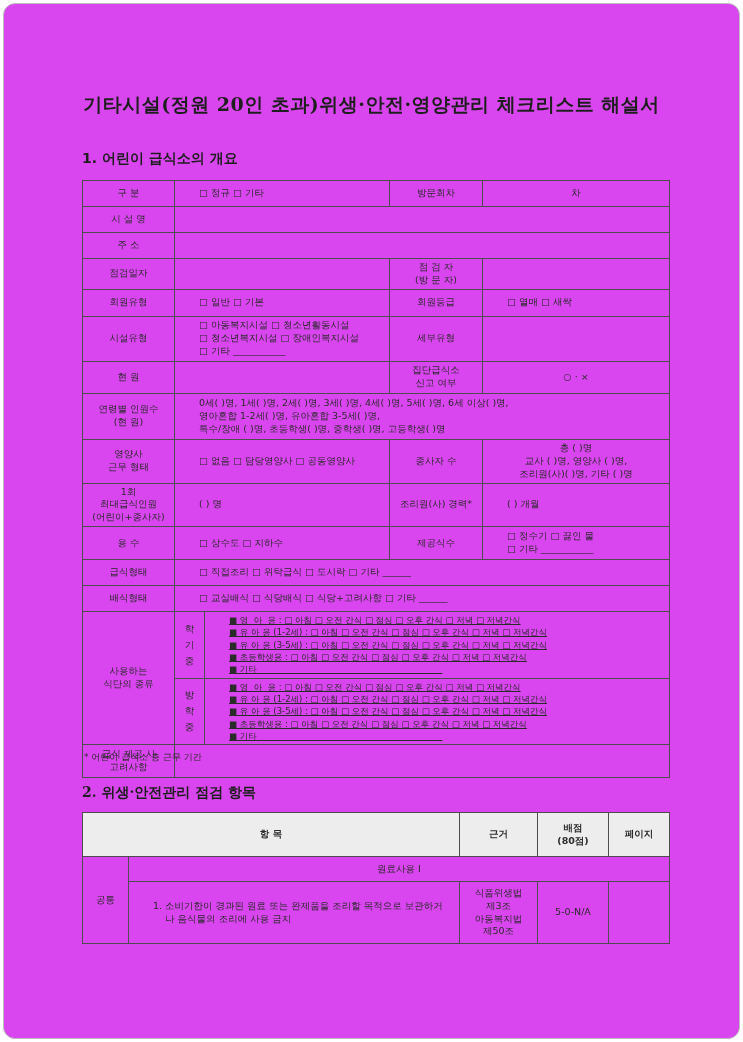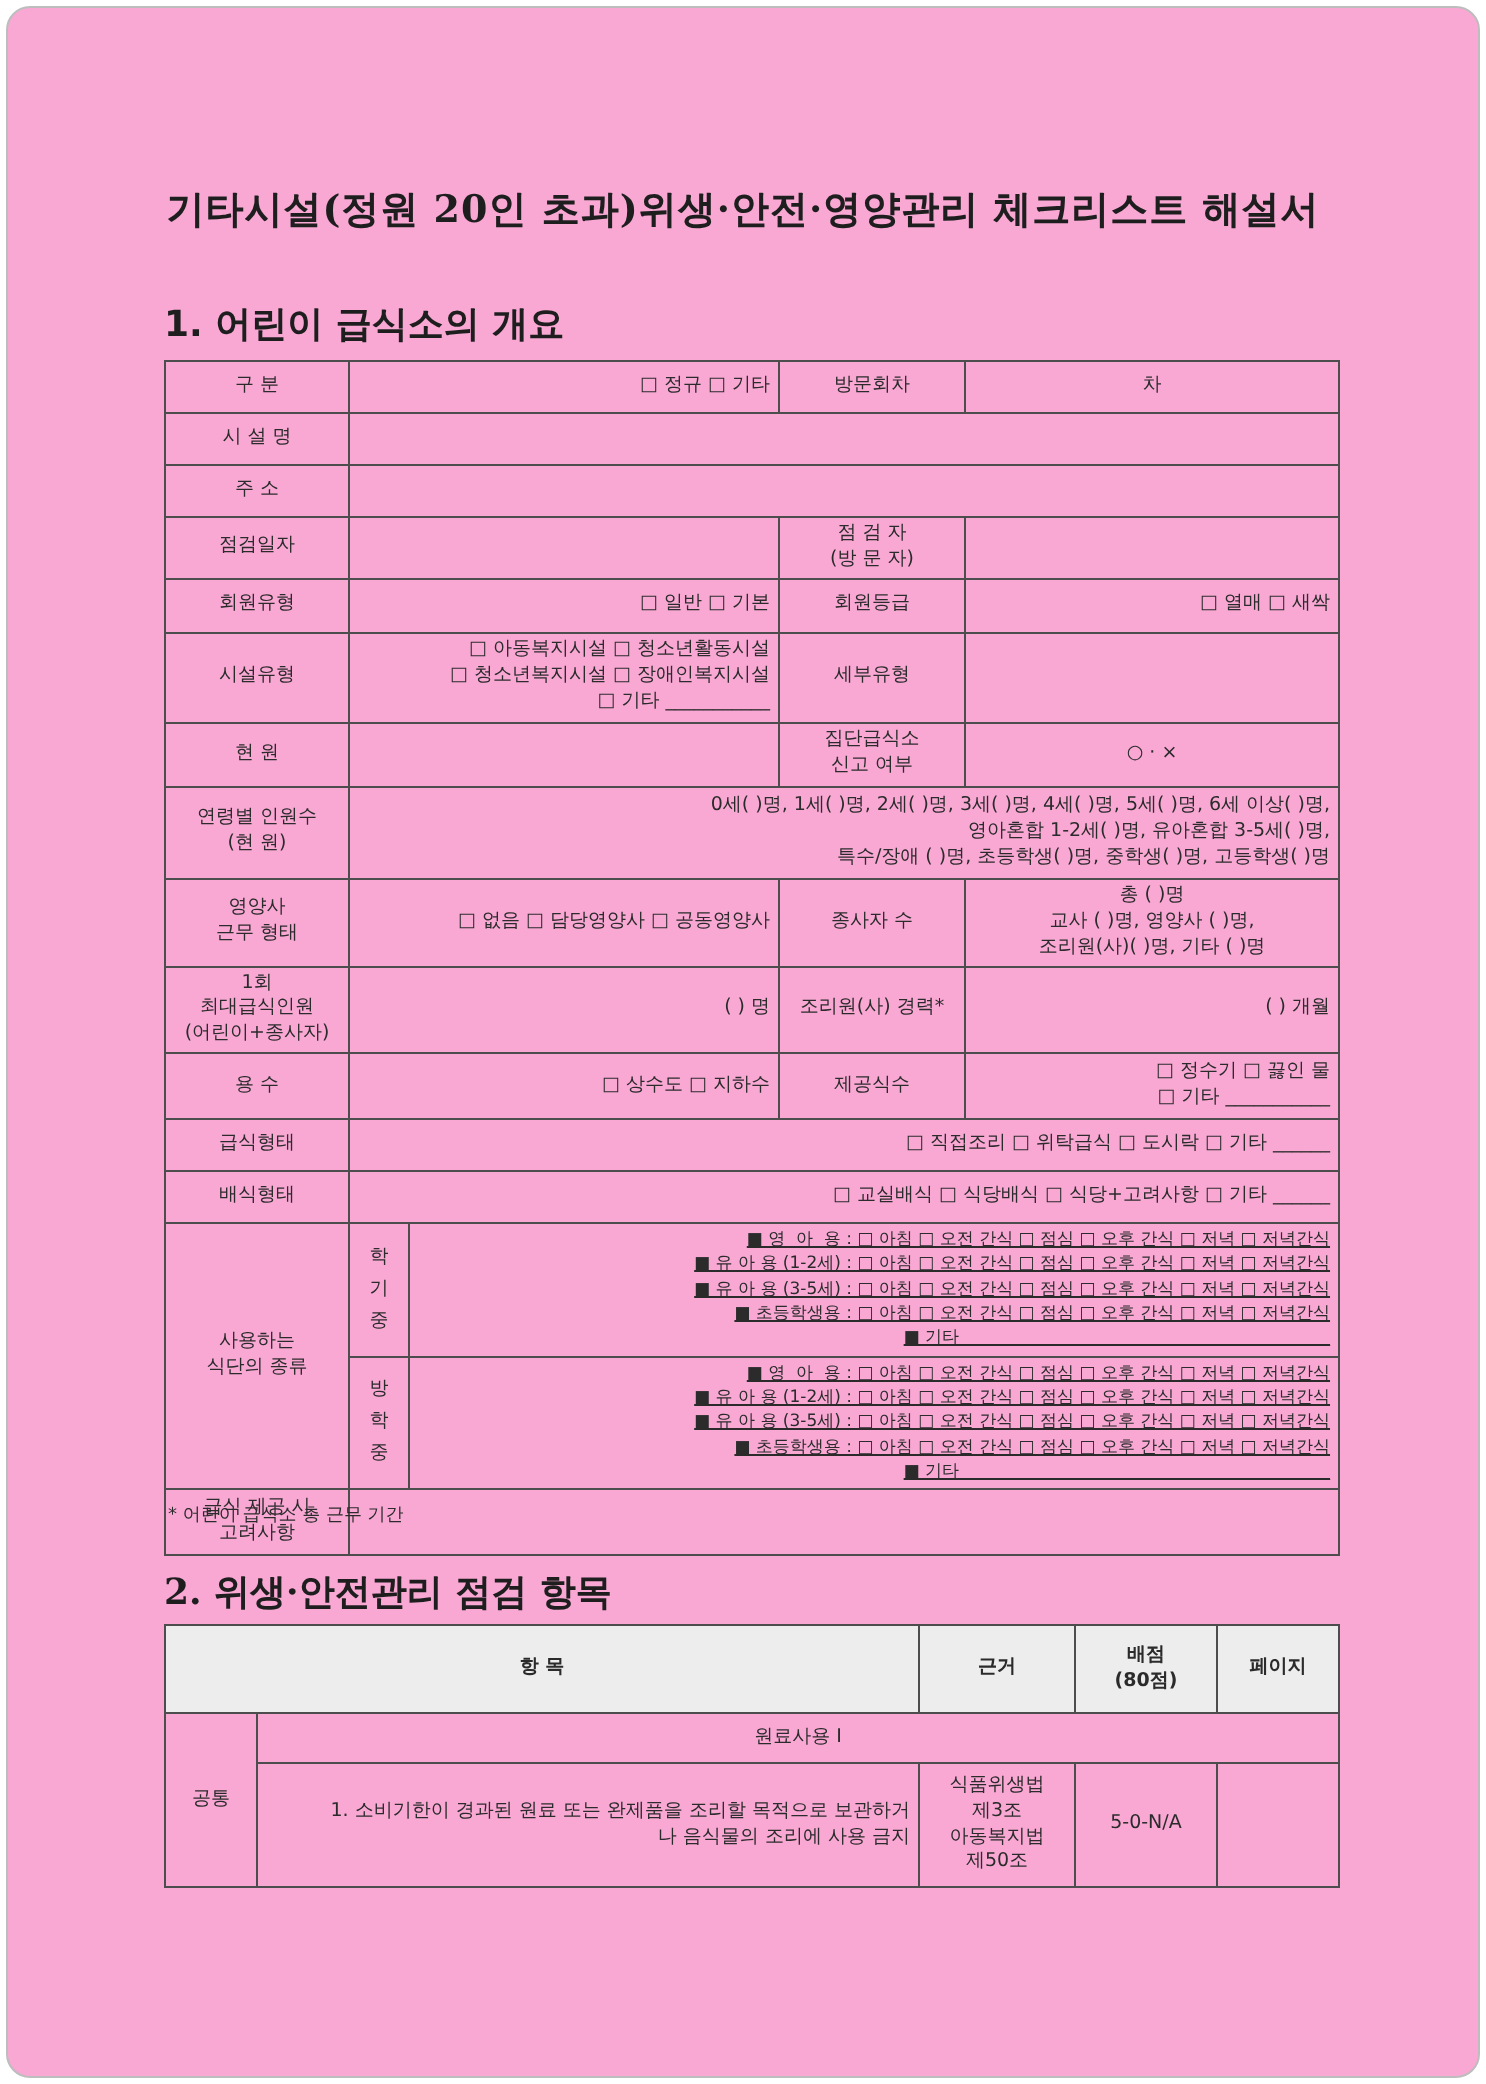--- a/index.html
+++ b/index.html
@@ -3,43 +3,43 @@
 <meta charset="utf-8">
 <style>
   html,body{margin:0;padding:0;background:#ffffff;}
   body{
     width:743px;height:1042px;position:relative;
     font-family:"DejaVu Sans","Liberation Sans",sans-serif;
     color:#2b2b2b;-webkit-font-smoothing:antialiased;
   }
   .page-frame{
     position:absolute;left:3px;top:3px;right:3px;bottom:3px;
-    background:#f9a8d4;border:1px solid #bdbdbd;border-radius:12px;
+    background:#d946ef;border:1px solid #bdbdbd;border-radius:12px;
     overflow:hidden;
   }
   .doc-title{
     position:absolute;left:0;top:88px;width:100%;
     text-align:center;font-family:"DejaVu Serif","Liberation Serif",serif;
     font-weight:bold;font-size:19px;letter-spacing:0.5px;color:#1e1e1e;
   }
   .sec-heading{
-    position:absolute;left:78px;font-weight:bold;font-size:18px;color:#1e1e1e;
+    position:absolute;left:78px;font-weight:bold;font-size:14px;color:#1e1e1e;
   }
   .sec-heading.s1{top:146px;}
   .sec-heading.s2{top:780px;font-family:"DejaVu Serif","Liberation Serif",serif;}
   table{border-collapse:collapse;table-layout:fixed;border-radius:22px;}
   .tbl{position:absolute;left:78px;width:587px;}
   .tbl1{top:176px;}
   .tbl2{top:808px;}
   td{
     border:1px solid #4d4d4d;font-size:9.5px;line-height:1.35;
     padding:2px 4px;vertical-align:middle;overflow:hidden;
   }
   td.lbl{text-align:center;padding:2px 2px;}
-  td.val{text-align:right;padding-left:24px;margin-top:25px;}
+  td.val{text-align:left;padding-left:24px;margin-top:25px;}
   td.center{text-align:center;}
   td.pre{white-space:pre-line;}
   td.prew{white-space:pre-wrap;}
   td.small{font-size:8.5px;line-height:1.45;text-decoration:underline;}
   td.vert{
     text-align:center;padding:2px 0;white-space:pre-line;line-height:1.7;
     font-size:9.5px;
   }
   .tbl2 td.hdr{
     background:#ededed;text-align:center;font-weight:bold;white-space:pre-line;

